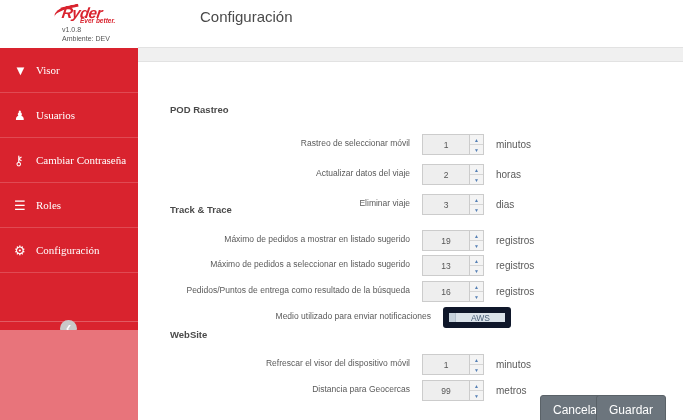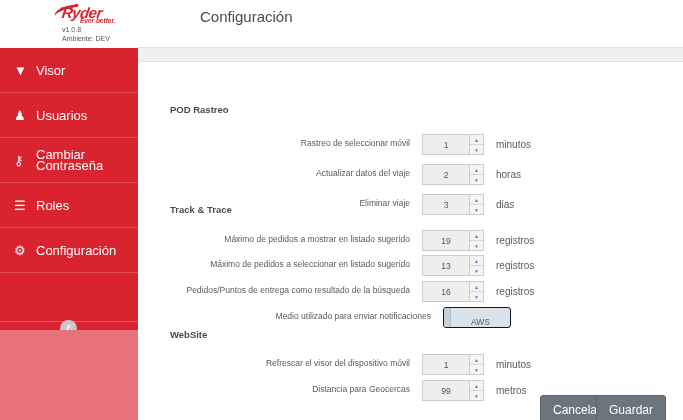--- a/index.html
+++ b/index.html
@@ -99,23 +99,24 @@
   }
   .nav-item .nav-icon {
     width: 22px;
     font-size: 13px;
     color: #ffffff;
     text-align: left;
     flex: 0 0 22px;
     line-height: 1;
   }
   .nav-item .nav-label {
-    font-size: 13px;
+    font-size: 11px;
     color: #ffffff;
     line-height: 11px;
+    font-family: Liberation Serif, serif;
   }
   .sidebar-divider {
     position: absolute;
     left: 0; top: 273px;
     width: 138px; height: 1px;
     background: rgba(255,255,255,0.25);
   }
   .collapse-btn {
     position: absolute;
     left: 60px; top: 272px;
@@ -215,25 +216,25 @@
     position: absolute;
     left: 358px; top: 5px;
     font-size: 10px;
     color: #5a5a5a;
   }
 
   .toggle-wrap {
     position: absolute;
     left: 284px; top: 0;
     width: 68px; height: 21px;
-    border: 1px solid #0f172a;
+    border: 6px solid #0f172a;
     border-radius: 3px;
     background: #dbe3ea;
     display: flex;
-    align-items: flex-end;
+    align-items: flex-start;
     cursor: pointer;
     overflow: hidden;
   }
   .toggle-knob {
     width: 7px; height: 19px;
     background: #c6d2dc;
     border-right: 1px solid #b3c0cc;
   }
   .toggle-text {
     flex: 1;

